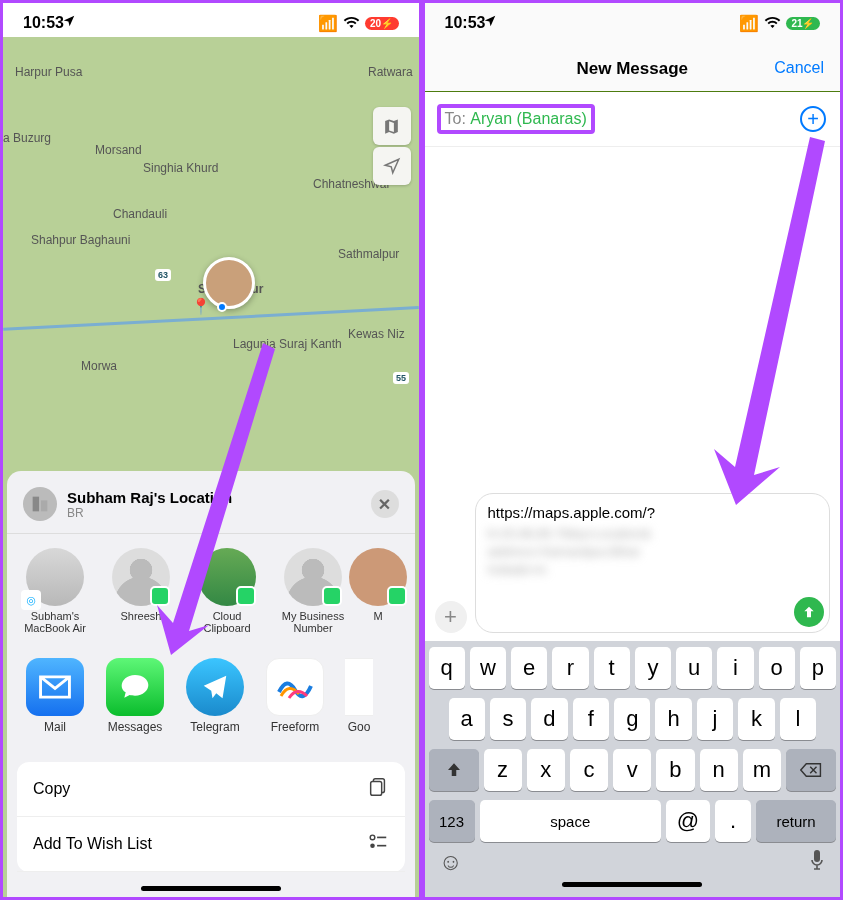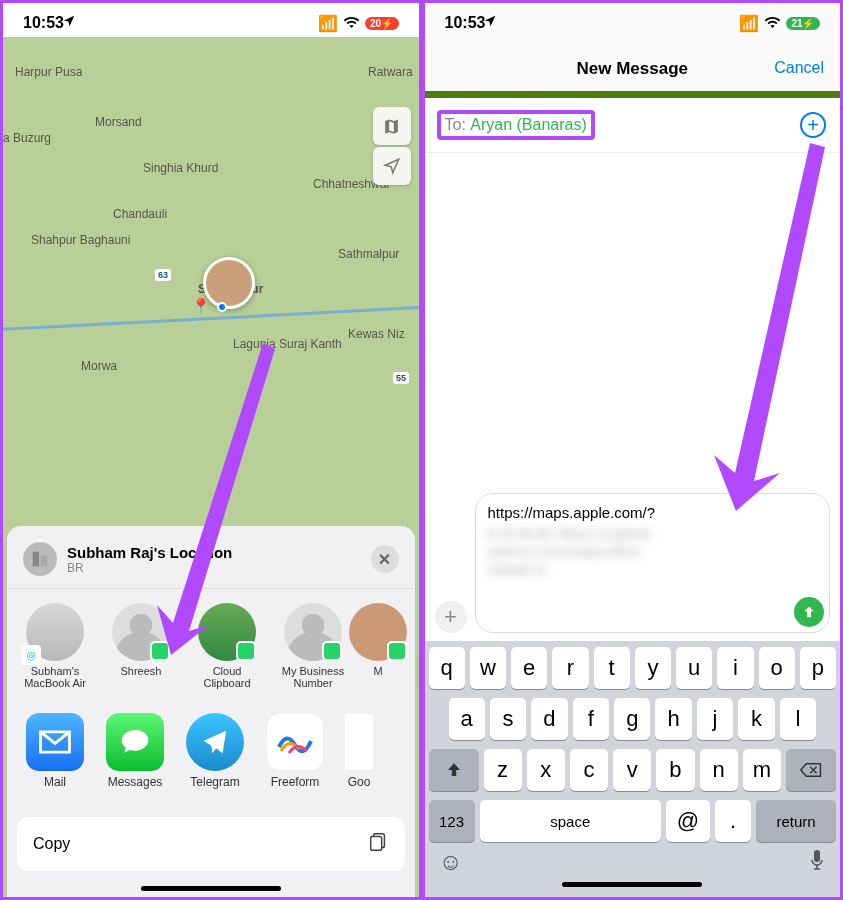--- a/index.html
+++ b/index.html
@@ -32,21 +32,21 @@
 .wa-badge { position:absolute; right:0; bottom:0; width:20px; height:20px; background:#25d366; border-radius:5px; border:2px solid #fff; }
 .c-ava.person::before{content:'';position:absolute;inset:0;border-radius:50%;background:radial-gradient(circle at 50% 38%,#bbb 24%,transparent 25%),radial-gradient(circle at 50% 95%,#bbb 42%,transparent 43%);}
 .app-row { display:flex; gap:20px; padding:10px 18px 14px; }
 .app { width:60px; display:flex; flex-direction:column; align-items:center; font-size:12px; color:#333; }
 .app-ic { width:58px; height:58px; border-radius:13px; margin-bottom:4px; display:flex; align-items:center; justify-content:center; font-size:30px; }
 .action-list { background:#fff; margin:14px 10px; border-radius:12px;text-align:center; }
 .action-item { display:flex; justify-content:space-between; align-items:center; padding:14px 16px; border-bottom:1px solid #eee; font-size:16px; }
 .home-ind { width:140px; height:5px; background:#000; border-radius:3px; margin:6px auto; }
 
 
-.msg-header { background:#fafafa; text-align:center; padding:22px 0 12px; border-bottom:7px solid #4d7c0f; position:relative; }
+.msg-header { background:#fafafa; text-align:center; padding:22px 0 12px; border-bottom:1px solid #4d7c0f; position:relative; }
 .msg-title { font-size:17px; font-weight:600;}
 .cancel { position:absolute; right:16px; top:22px; color:#007aff; font-size:16px; }
 .to-row { display:flex; align-items:center; padding:12px 12px; border-bottom:1px solid #eee; gap:6px; position:relative; }
 .to-lbl { color:#888; font-size:16px; }
 .to-val { color:#2fb84f; font-size:16px; }
 .to-box { border:4px solid #b149ff; padding:2px 4px; border-radius:4px; }
 .plus-c { position:absolute; right:14px; width:26px; height:26px; border:2px solid #007aff; border-radius:50%; display:flex; align-items:center; justify-content:center; color:#007aff; font-size:20px; }
 .convo { flex:1; background:#fff; position:relative; }
 .msg-input-area { display:flex; align-items:flex-end; gap:8px; padding:8px 10px; background:#fff; }
 .plus-att { width:32px; height:32px; border-radius:16px; background:#f0f0f0; display:flex; align-items:center; justify-content:center; color:#888; font-size:22px; }
@@ -87,21 +87,21 @@
           </svg>
       </span>
       <span style="background:#ff3b30;color:#fff;font-size:10px;font-weight:700;padding:1px 5px;border-radius:7px;">
         <span>20</span>⚡
       </span>
     </div>
   </div>
 
   <div class="map">
     <div class="map-label" style="top:28px;left:12px">Harpur Pusa</div>
-    <div class="map-label" style="top:78px;left:92px">Morsand</div>
+    <div class="map-label" style="top:106px;left:92px">Morsand</div>
     <div class="map-label" style="top:94px;left:0">a Buzurg</div>
     <div class="map-label" style="top:124px;left:140px">Singhia Khurd</div>
     <div class="map-label" style="top:170px;left:110px">Chandauli</div>
     <div class="map-label" style="top:196px;left:28px">Shahpur Baghauni</div>
     <div class="map-label" style="top:245px;left:195px;font-weight:600">Samastipur</div>
     <div class="map-label" style="top:210px;left:335px">Sathmalpur</div>
     <div class="map-label" style="top:300px;left:230px">Lagunia Suraj Kanth</div>
     <div class="map-label" style="top:322px;left:78px">Morwa</div>
     <div class="map-label" style="top:140px;left:310px">Chhatneshwar</div>
     <div class="map-label" style="top:290px;left:345px">Kewas Niz</div>
@@ -221,20 +221,29 @@
     </div>
 
     <div class="action-list">
       <div class="action-item">
         <span>Copy</span>
         <span><svg width="22" height="22" viewBox="0 0 24 24">
               <rect x="7" y="3" width="12" height="15" rx="2" fill="none" stroke="#444" stroke-width="1.6"></rect>
               <rect x="4" y="6" width="12" height="15" rx="2" fill="#fff" stroke="#444" stroke-width="1.6"></rect>
             </svg></span>
       </div>
+      <div class="action-item">
+        <span>Add To Wish List</span>
+        <span><svg width="22" height="22" viewBox="0 0 24 24">
+              <circle cx="6" cy="7" r="2.5" fill="none" stroke="#444" stroke-width="1.6"></circle>
+              <line x1="11" y1="7" x2="21" y2="7" stroke="#444" stroke-width="1.8"></line>
+              <circle cx="6" cy="16" r="2.5" fill="#444"></circle>
+              <line x1="11" y1="16" x2="21" y2="16" stroke="#444" stroke-width="1.8"></line>
+            </svg></span>
+      </div>
     </div>
     <div class="home-ind"></div>
   </div>
 </div>
 
 <div class="phone">
   <div class="status-bar dark" style="background:#fafafa">
     <span>10:53</span>
     <span style="margin-left:-2px;">
       <svg width="14" height="14" viewBox="0 0 24 24">

